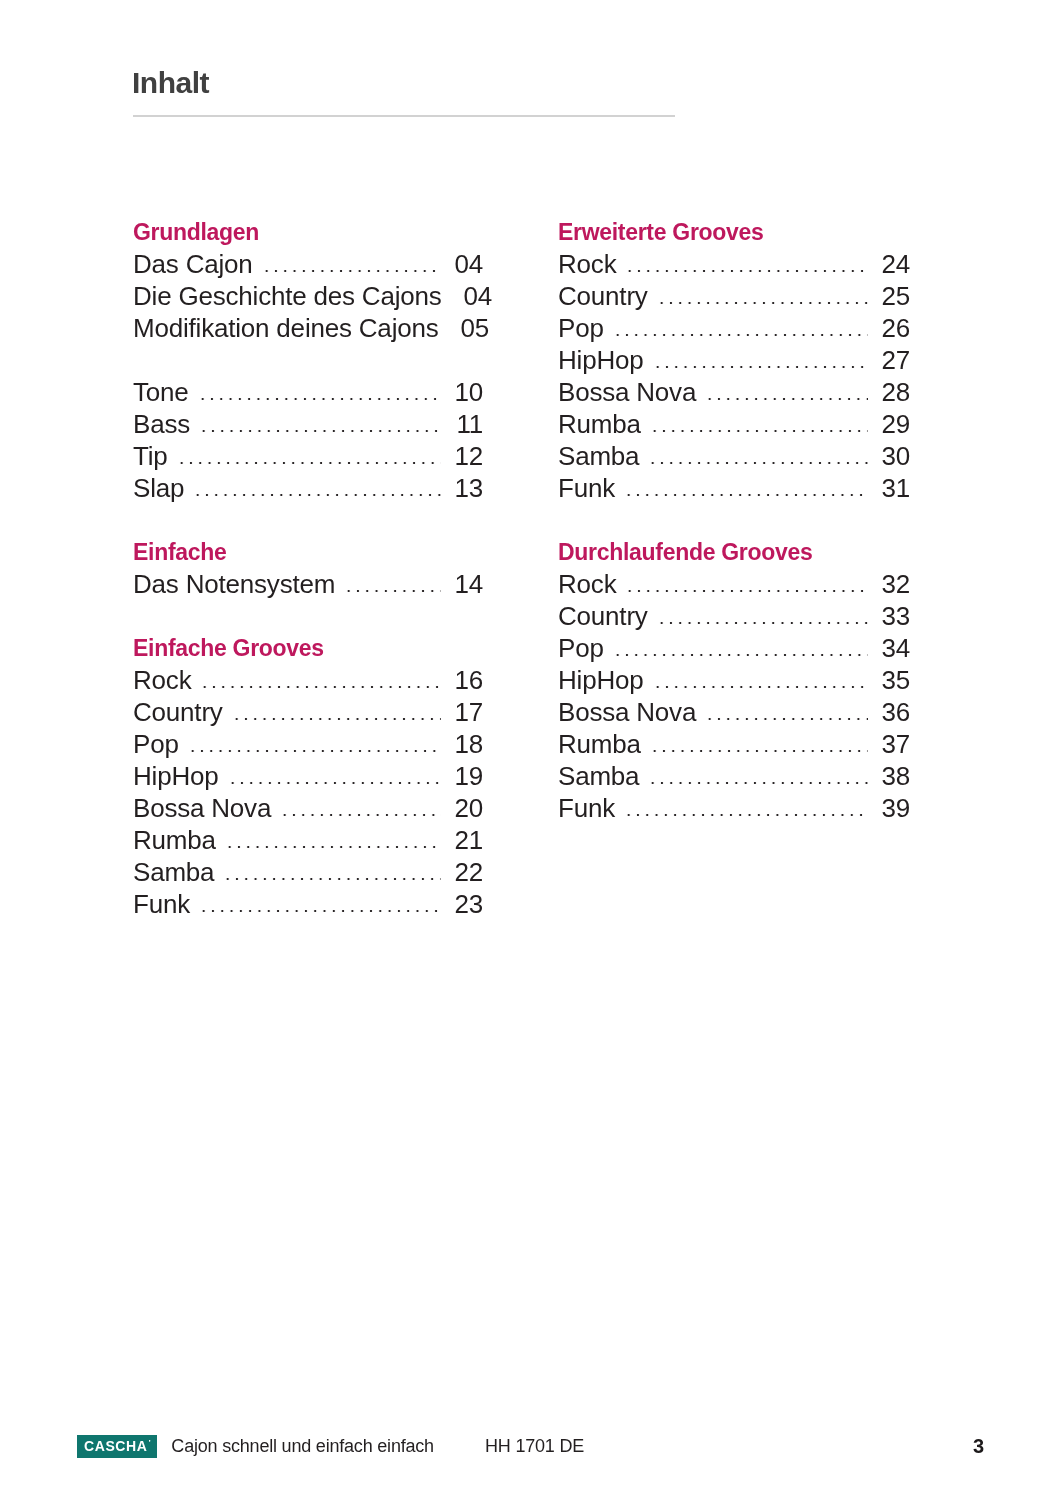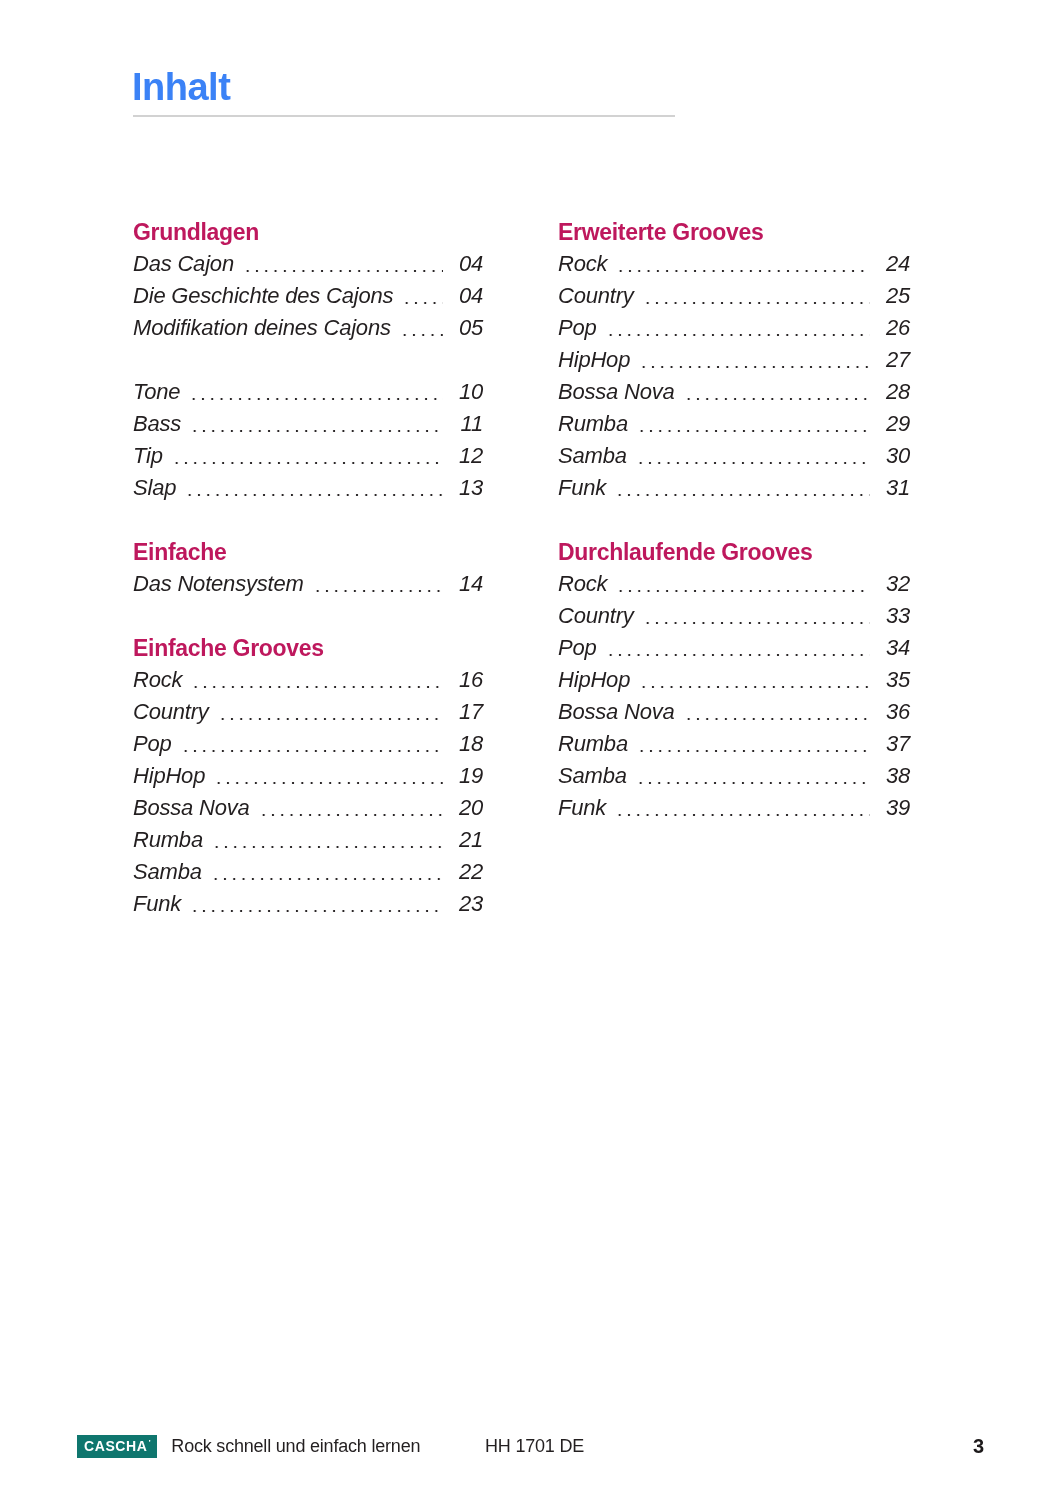--- a/index.html
+++ b/index.html
@@ -11,25 +11,25 @@
     position: relative;
     overflow: hidden;
   }
   .page {
     position: absolute; inset: 0;
     background: #ffffff;
   }
   .page-title {
     position: absolute;
     left: 132px; top: 68px;
-    font-size: 38px;
+    font-size: 30px;
     font-weight: bold;
     letter-spacing: -0.5px;
     line-height: 1;
-    color: #3b82f6;
+    color: #404040;
   }
   .title-rule {
     position: absolute;
     left: 133px; top: 115px;
     width: 542px; height: 2px;
     background: #d2d2d2;
   }
   .toc-column {
     position: absolute;
     top: 216px;
@@ -43,23 +43,22 @@
     height: 32px; line-height: 32px;
     font-size: 23px;
     font-weight: bold;
     letter-spacing: -0.3px;
     white-space: nowrap;
     color: #be185d;
   }
   .toc-row {
     display: flex;
     height: 32px; line-height: 32px;
-    font-size: 22px;
+    font-size: 26px;
     letter-spacing: -0.2px;
-    font-style: italic;
   }
   .entry-label { white-space: nowrap; flex: 0 0 auto; }
   .dot-leader {
     flex: 1 1 auto;
     margin: 0 13px 0 9px;
     background-image: radial-gradient(circle, #2a2627 1.15px, rgba(0,0,0,0) 1.5px);
     background-size: 9.3px 4px;
     background-repeat: repeat-x;
     background-position: left bottom 7px;
   }
@@ -341,18 +340,18 @@
   </div>
 </div>
   </section>
 </div>
 
   <div class="footer">
     <span class="footer-logo">
         <span>CASCHA</span>
         <span class="logo-mark">’</span>
       </span>
-    <span class="footer-book-title">Rock schnell und einfach lernen</span>
+    <span class="footer-book-title">Cajon schnell und einfach einfach</span>
     <span class="footer-catalog">HH 1701 DE</span>
     <span class="footer-page-number">3</span>
   </div>
 
 </div>
 
 </body></html>

